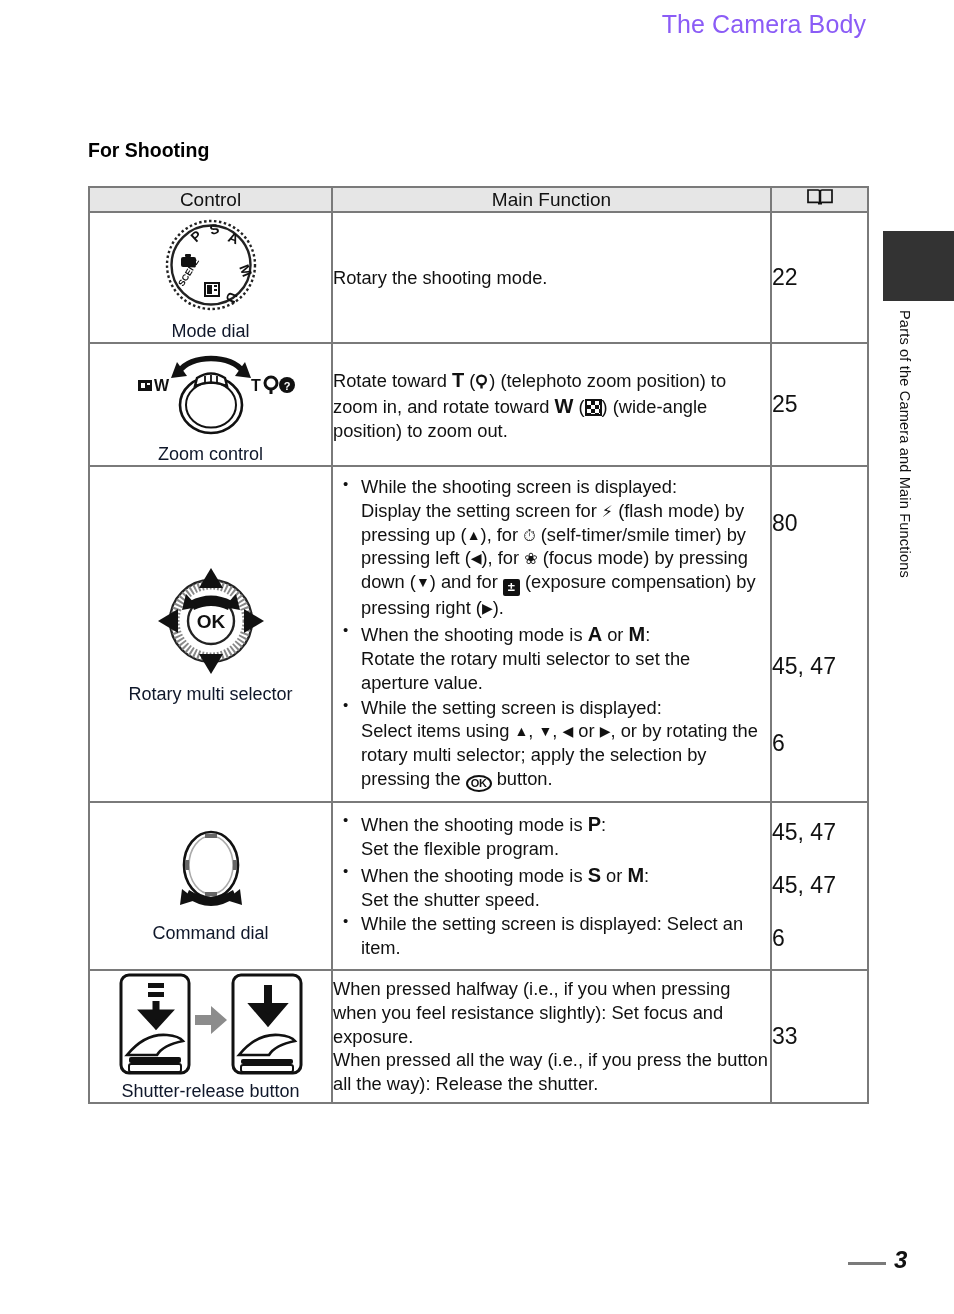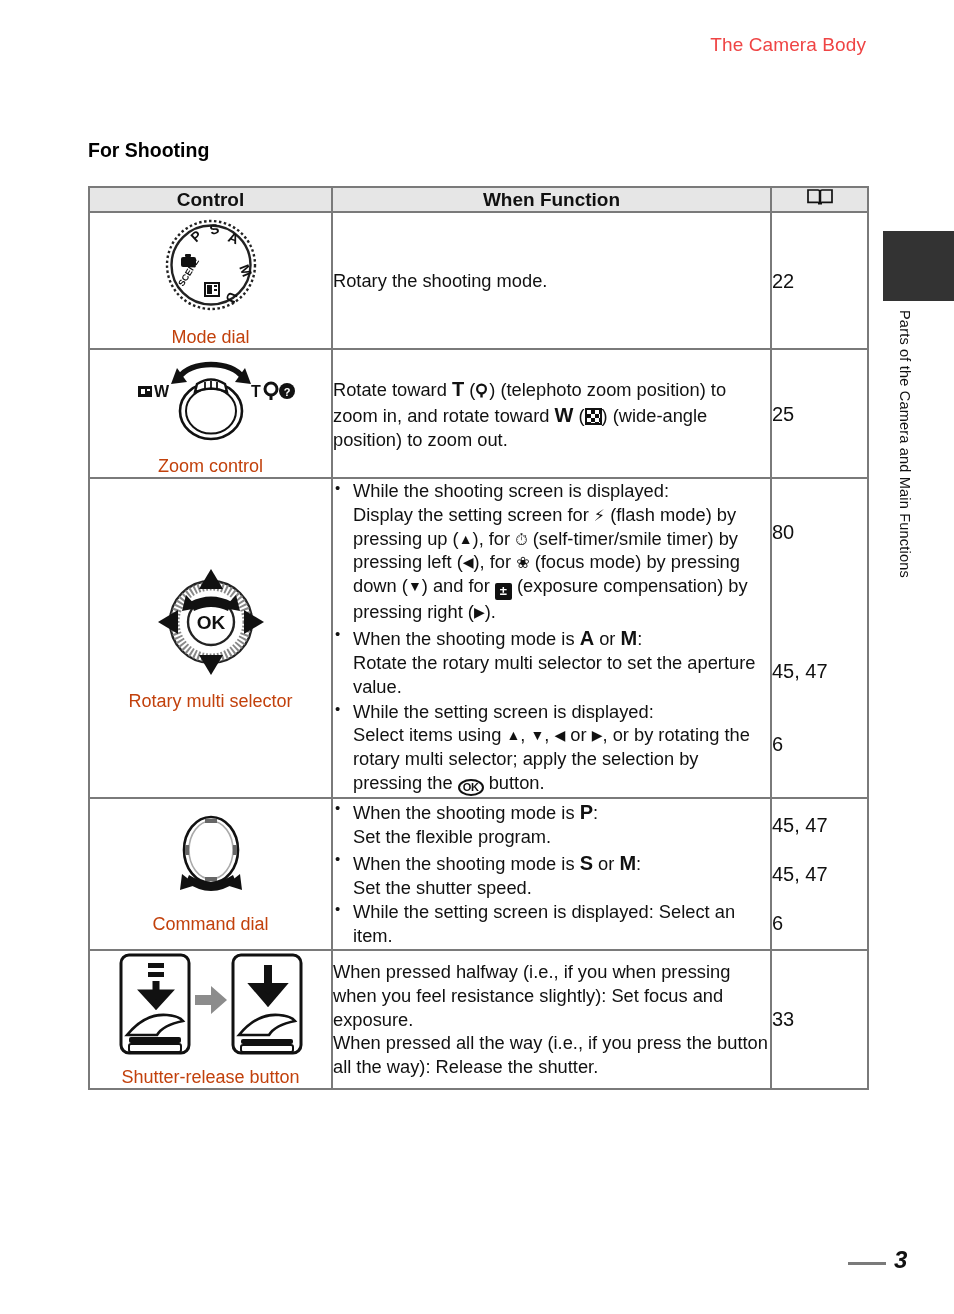--- a/index.html
+++ b/index.html
@@ -9,24 +9,24 @@
     background: #ffffff;
     font-family: "Liberation Sans", sans-serif;
     color: #000;
     overflow: hidden;
   }
   .page { position: relative; width: 954px; height: 1314px; }
 
   
   .running-head {
     position: absolute;
-    top: 34px; right: 88px;
-    font-size: 19px;
+    top: 10px; right: 88px;
+    font-size: 25px;
     letter-spacing: 0.1px;
-    color: #ef4444;
+    color: #8b5cf6;
   }
 
   
   .h1 {
     position: absolute;
     left: 88px; top: 82px;
     font-size: 27.5px;
     font-weight: bold;
     letter-spacing: -0.1px;
     color: #000;
@@ -87,54 +87,53 @@
     padding: 0;
     vertical-align: middle;
   }
   .col-control { width: 243px; }
   .col-func    { width: 439px; }
   .col-ref     { width: 97px; }
 
   thead th {
     background: #e6e6e6;
     height: 20px;
-    font-weight: bold;
+    font-weight: normal;
     font-size: 19px;
     text-align: center;
     color: #111;
   }
   .book-glyph { font-size: 19px; line-height: 1; }
 
   .cell-control {
     text-align: center;
     padding: 12px 4px 10px;
   }
   .ctrl-caption {
     font-size: 18px;
-    color: #c2410c;
-    margin-top: 6px;
+    color: #0f172a;
     white-space: nowrap;
   }
   .cell-func {
     padding: 12px 14px 12px 13px;
     font-size: 18.3px;
     line-height: 1.30;
     color: #111;
   }
   .cell-ref {
     padding: 12px 0 12px 13px;
-    font-size: 20px;
+    font-size: 23px;
     line-height: 1.30;
     color: #111;
     vertical-align: top;
   }
   .cell-ref.mid { vertical-align: middle; }
   .cell-func.top { vertical-align: top; }
 
-  ul.fn { margin: 0; padding: 0; list-style: none; }
+  ul.fn { margin: 0; padding: 8px; list-style: none; }
   ul.fn > li {
     position: relative;
     padding-left: 20px;
     margin-bottom: 1px;
   }
   ul.fn > li::before {
     content: "\2022";
     position: absolute;
     left: 2px; top: -1px;
     font-size: 15px;
@@ -204,21 +203,21 @@
 
   <table class="tbl">
     <colgroup>
       <col class="col-control">
         <col class="col-func">
         <col class="col-ref">
     </colgroup>
     <thead>
       <tr>
         <th>Control</th>
-        <th>When Function</th>
+        <th>Main Function</th>
         <th>
           <span class="book-glyph">
             <svg width="26" height="18" viewBox="0 0 26 18" aria-hidden="true">
               <path d="M1 2 h10 a1.6 1.6 0 0 1 1.6 1.6 V16 a1.6 1.6 0 0 0 -1.6 -1.6 H1 Z" fill="none" stroke="#111" stroke-width="1.7"></path>
               <path d="M25 2 h-10 a1.6 1.6 0 0 0 -1.6 1.6 V16 a1.6 1.6 0 0 1 1.6 -1.6 H25 Z" fill="none" stroke="#111" stroke-width="1.7"></path>
               <path d="M11 14.6 h4 v1.9 h-4 Z" fill="#111"></path>
             </svg>
           </span>
         </th>
       </tr>

